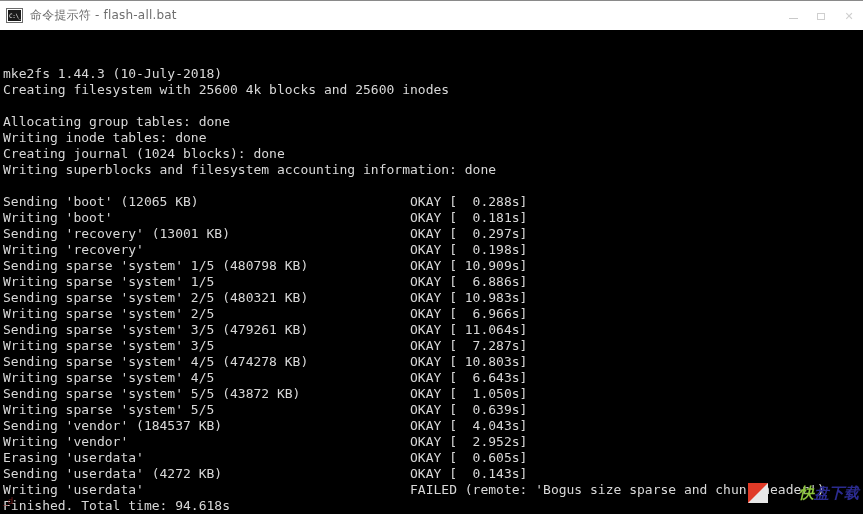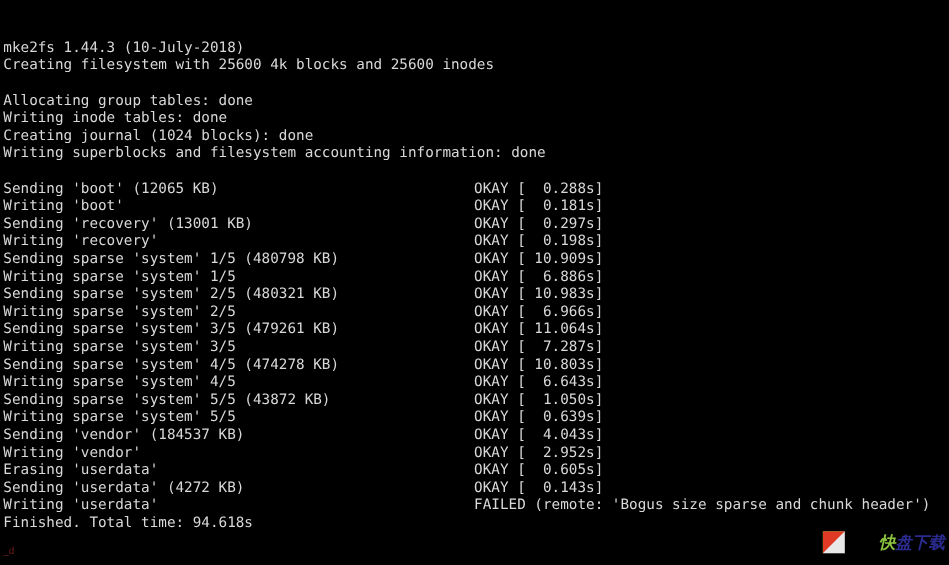--- a/index.html
+++ b/index.html
@@ -116,21 +116,21 @@
   .line {
     height: 16px;
     position: relative;
     white-space: pre;
   }
   .line .left {
     display: inline-block;
   }
   .line .status {
     position: absolute;
-    left: 428px;
+    left: 407px;
     top: 0;
     white-space: pre;
   }
   .line.blank { height: 16px; }
 
   
   .artifact {
     position: absolute;
     left: 3px;
     bottom: 9px;
@@ -179,20 +179,38 @@
     margin-left: 28px;
   }
   .watermark .wm-a { color: #8dc63f; }
   .watermark .wm-b { color: #2b2b8f; }
 </style>
 </head>
 <body>
 
 <div class="window">
 
+  <div class="titlebar">
+    <div class="cmd-icon">
+      <div class="screen">C:\_</div>
+    </div>
+    <div class="title-text">命令提示符 - flash-all.bat</div>
+
+    <div class="winctl">
+      <div class="btn min">
+          <span class="glyph"></span>
+        </div>
+      <div class="btn max">
+          <span class="glyph"></span>
+        </div>
+      <div class="btn close">
+          <span class="glyph">✕</span>
+        </div>
+    </div>
+  </div>
 
   <div class="terminal" id="terminal">
     <div class="line"><span class="left">mke2fs 1.44.3 (10-July-2018)</span></div><div class="line"><span class="left">Creating filesystem with 25600 4k blocks and 25600 inodes</span></div><div class="line blank"><span class="left"></span></div><div class="line"><span class="left">Allocating group tables: done</span></div><div class="line"><span class="left">Writing inode tables: done</span></div><div class="line"><span class="left">Creating journal (1024 blocks): done</span></div><div class="line"><span class="left">Writing superblocks and filesystem accounting information: done</span></div><div class="line blank"><span class="left"></span></div><div class="line"><span class="left">Sending 'boot' (12065 KB)</span><span class="status">OKAY [  0.288s]</span></div><div class="line"><span class="left">Writing 'boot'</span><span class="status">OKAY [  0.181s]</span></div><div class="line"><span class="left">Sending 'recovery' (13001 KB)</span><span class="status">OKAY [  0.297s]</span></div><div class="line"><span class="left">Writing 'recovery'</span><span class="status">OKAY [  0.198s]</span></div><div class="line"><span class="left">Sending sparse 'system' 1/5 (480798 KB)</span><span class="status">OKAY [ 10.909s]</span></div><div class="line"><span class="left">Writing sparse 'system' 1/5</span><span class="status">OKAY [  6.886s]</span></div><div class="line"><span class="left">Sending sparse 'system' 2/5 (480321 KB)</span><span class="status">OKAY [ 10.983s]</span></div><div class="line"><span class="left">Writing sparse 'system' 2/5</span><span class="status">OKAY [  6.966s]</span></div><div class="line"><span class="left">Sending sparse 'system' 3/5 (479261 KB)</span><span class="status">OKAY [ 11.064s]</span></div><div class="line"><span class="left">Writing sparse 'system' 3/5</span><span class="status">OKAY [  7.287s]</span></div><div class="line"><span class="left">Sending sparse 'system' 4/5 (474278 KB)</span><span class="status">OKAY [ 10.803s]</span></div><div class="line"><span class="left">Writing sparse 'system' 4/5</span><span class="status">OKAY [  6.643s]</span></div><div class="line"><span class="left">Sending sparse 'system' 5/5 (43872 KB)</span><span class="status">OKAY [  1.050s]</span></div><div class="line"><span class="left">Writing sparse 'system' 5/5</span><span class="status">OKAY [  0.639s]</span></div><div class="line"><span class="left">Sending 'vendor' (184537 KB)</span><span class="status">OKAY [  4.043s]</span></div><div class="line"><span class="left">Writing 'vendor'</span><span class="status">OKAY [  2.952s]</span></div><div class="line"><span class="left">Erasing 'userdata'</span><span class="status">OKAY [  0.605s]</span></div><div class="line"><span class="left">Sending 'userdata' (4272 KB)</span><span class="status">OKAY [  0.143s]</span></div><div class="line"><span class="left">Writing 'userdata'</span><span class="status">FAILED (remote: 'Bogus size sparse and chunk header')</span></div><div class="line"><span class="left">Finished. Total time: 94.618s</span></div><div class="artifact">_d</div>
   </div>
 
   <div class="watermark">
     <div class="wm-icon"></div>
     <div class="wm-text"><span class="wm-a">快</span><span class="wm-b">盘下载</span></div>
   </div>
 

